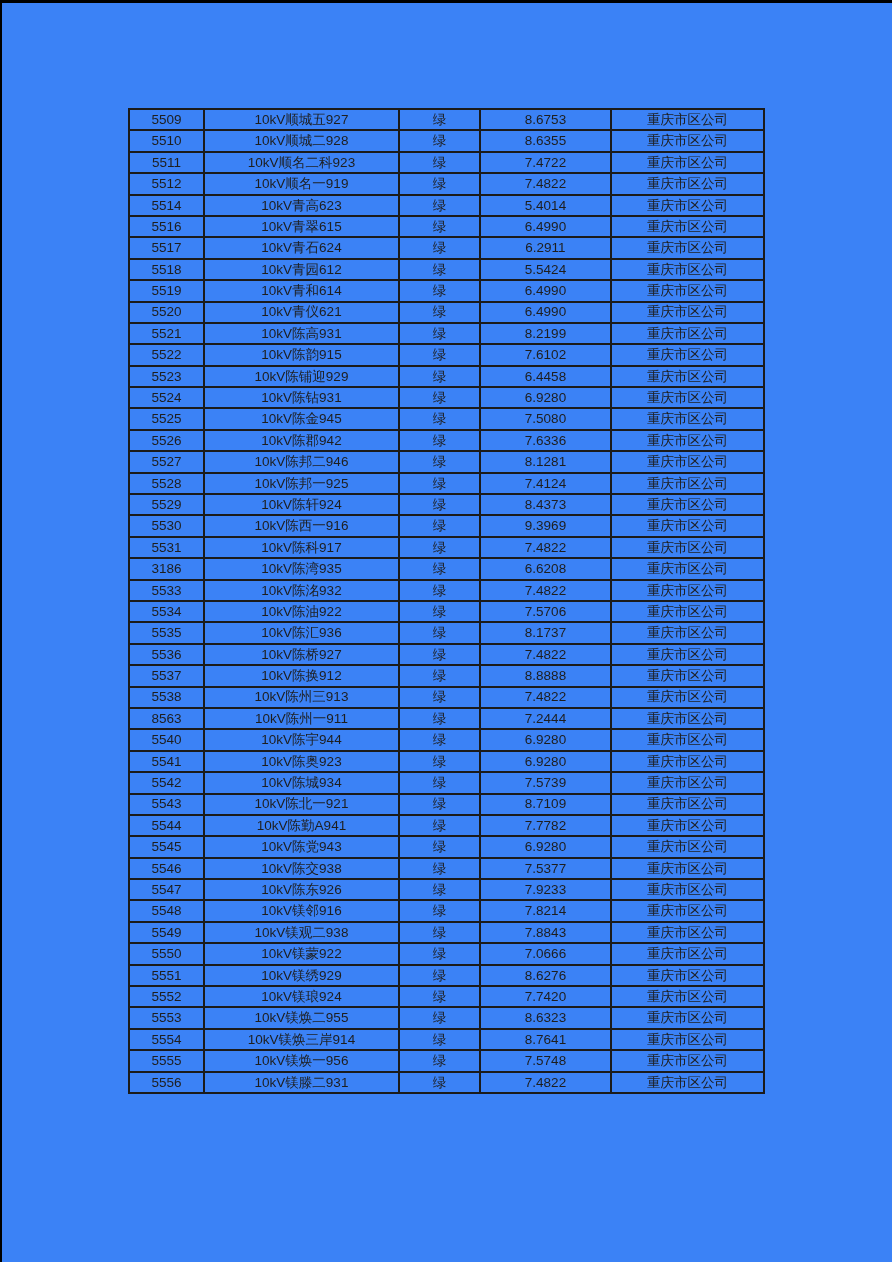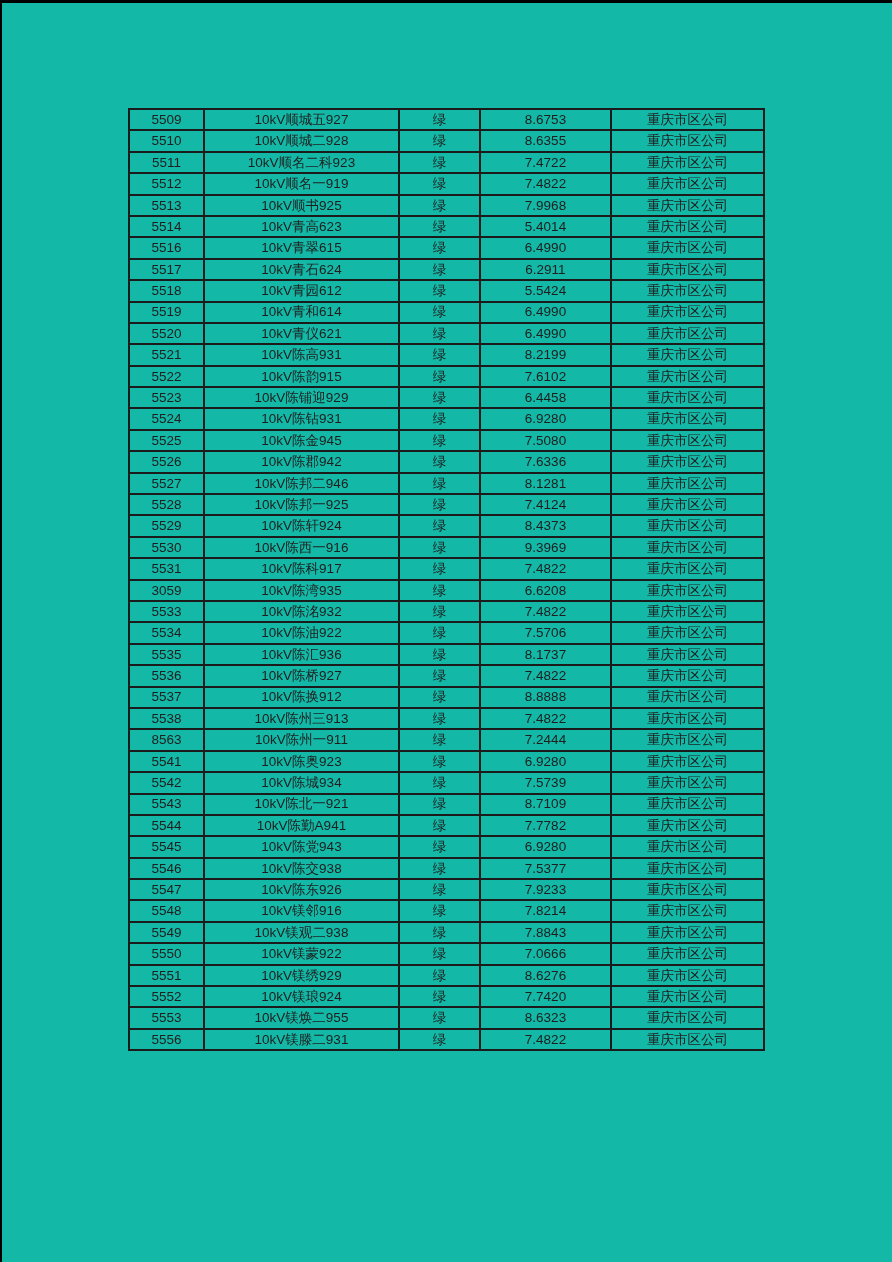--- a/index.html
+++ b/index.html
@@ -10,21 +10,21 @@
     width: 892px;
     height: 1262px;
     background: #fcfcfc;
     position: relative;
     font-family: "Liberation Sans", sans-serif;
     overflow: hidden;
   }
   .page {
     position: absolute;
     inset: 0;
-    background: #14b8a6;
+    background: #3b82f6;
   }
   .edge-top {
     position: absolute;
     top: 0; left: 0;
     width: 100%; height: 3px;
     background: #000;
   }
   .edge-left {
     position: absolute;
     top: 0; left: 0;
@@ -93,27 +93,20 @@
   </tr>
 
   <tr>
     <td>5512</td>
     <td>10kV顺名一919</td>
     <td>绿</td>
     <td>7.4822</td>
     <td>重庆市区公司</td>
   </tr>
 
-  <tr>
-    <td>5513</td>
-    <td>10kV顺书925</td>
-    <td>绿</td>
-    <td>7.9968</td>
-    <td>重庆市区公司</td>
-  </tr>
 
   <tr>
     <td>5514</td>
     <td>10kV青高623</td>
     <td>绿</td>
     <td>5.4014</td>
     <td>重庆市区公司</td>
   </tr>
 
 
@@ -239,21 +232,21 @@
 
   <tr>
     <td>5531</td>
     <td>10kV陈科917</td>
     <td>绿</td>
     <td>7.4822</td>
     <td>重庆市区公司</td>
   </tr>
 
   <tr>
-    <td>3059</td>
+    <td>3186</td>
     <td>10kV陈湾935</td>
     <td>绿</td>
     <td>6.6208</td>
     <td>重庆市区公司</td>
   </tr>
 
   <tr>
     <td>5533</td>
     <td>10kV陈洺932</td>
     <td>绿</td>
@@ -302,20 +295,27 @@
   </tr>
 
   <tr>
     <td>8563</td>
     <td>10kV陈州一911</td>
     <td>绿</td>
     <td>7.2444</td>
     <td>重庆市区公司</td>
   </tr>
 
+  <tr>
+    <td>5540</td>
+    <td>10kV陈宇944</td>
+    <td>绿</td>
+    <td>6.9280</td>
+    <td>重庆市区公司</td>
+  </tr>
 
   <tr>
     <td>5541</td>
     <td>10kV陈奥923</td>
     <td>绿</td>
     <td>6.9280</td>
     <td>重庆市区公司</td>
   </tr>
 
   <tr>
@@ -407,21 +407,35 @@
   </tr>
 
   <tr>
     <td>5553</td>
     <td>10kV镁焕二955</td>
     <td>绿</td>
     <td>8.6323</td>
     <td>重庆市区公司</td>
   </tr>
 
-
+  <tr>
+    <td>5554</td>
+    <td>10kV镁焕三岸914</td>
+    <td>绿</td>
+    <td>8.7641</td>
+    <td>重庆市区公司</td>
+  </tr>
+
+  <tr>
+    <td>5555</td>
+    <td>10kV镁焕一956</td>
+    <td>绿</td>
+    <td>7.5748</td>
+    <td>重庆市区公司</td>
+  </tr>
 
   <tr>
     <td>5556</td>
     <td>10kV镁滕二931</td>
     <td>绿</td>
     <td>7.4822</td>
     <td>重庆市区公司</td>
   </tr>
 </tbody>
   </table>

